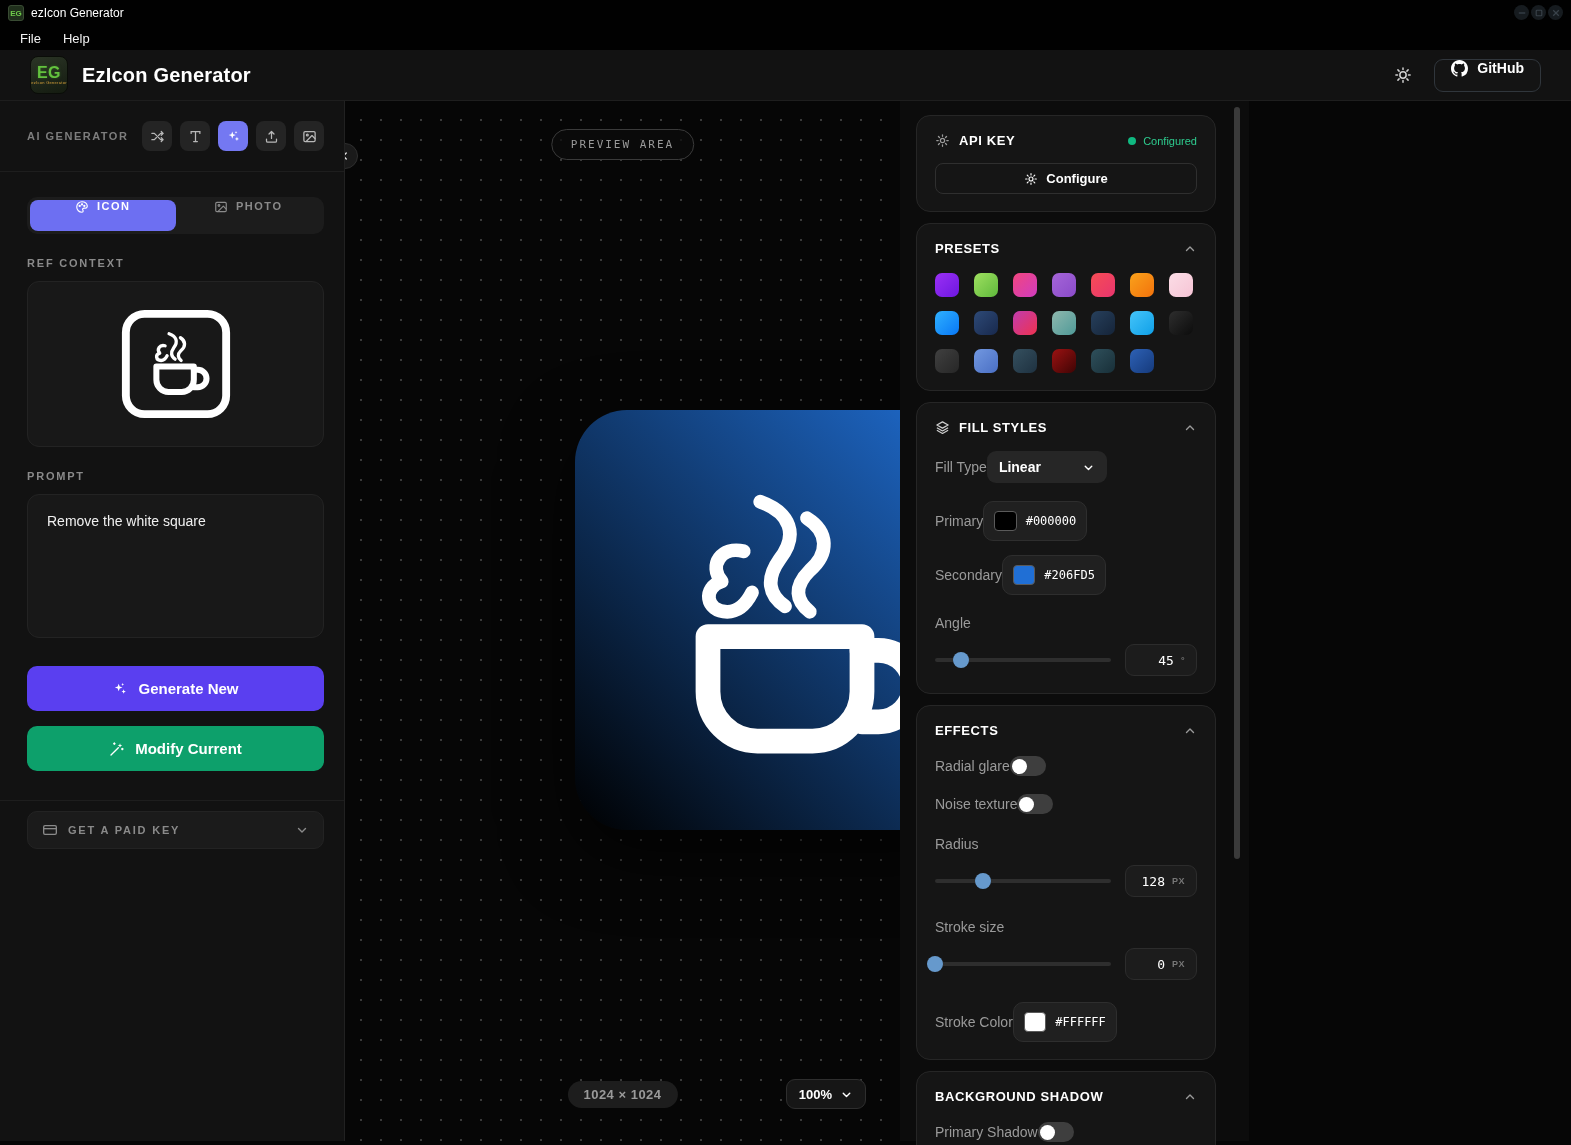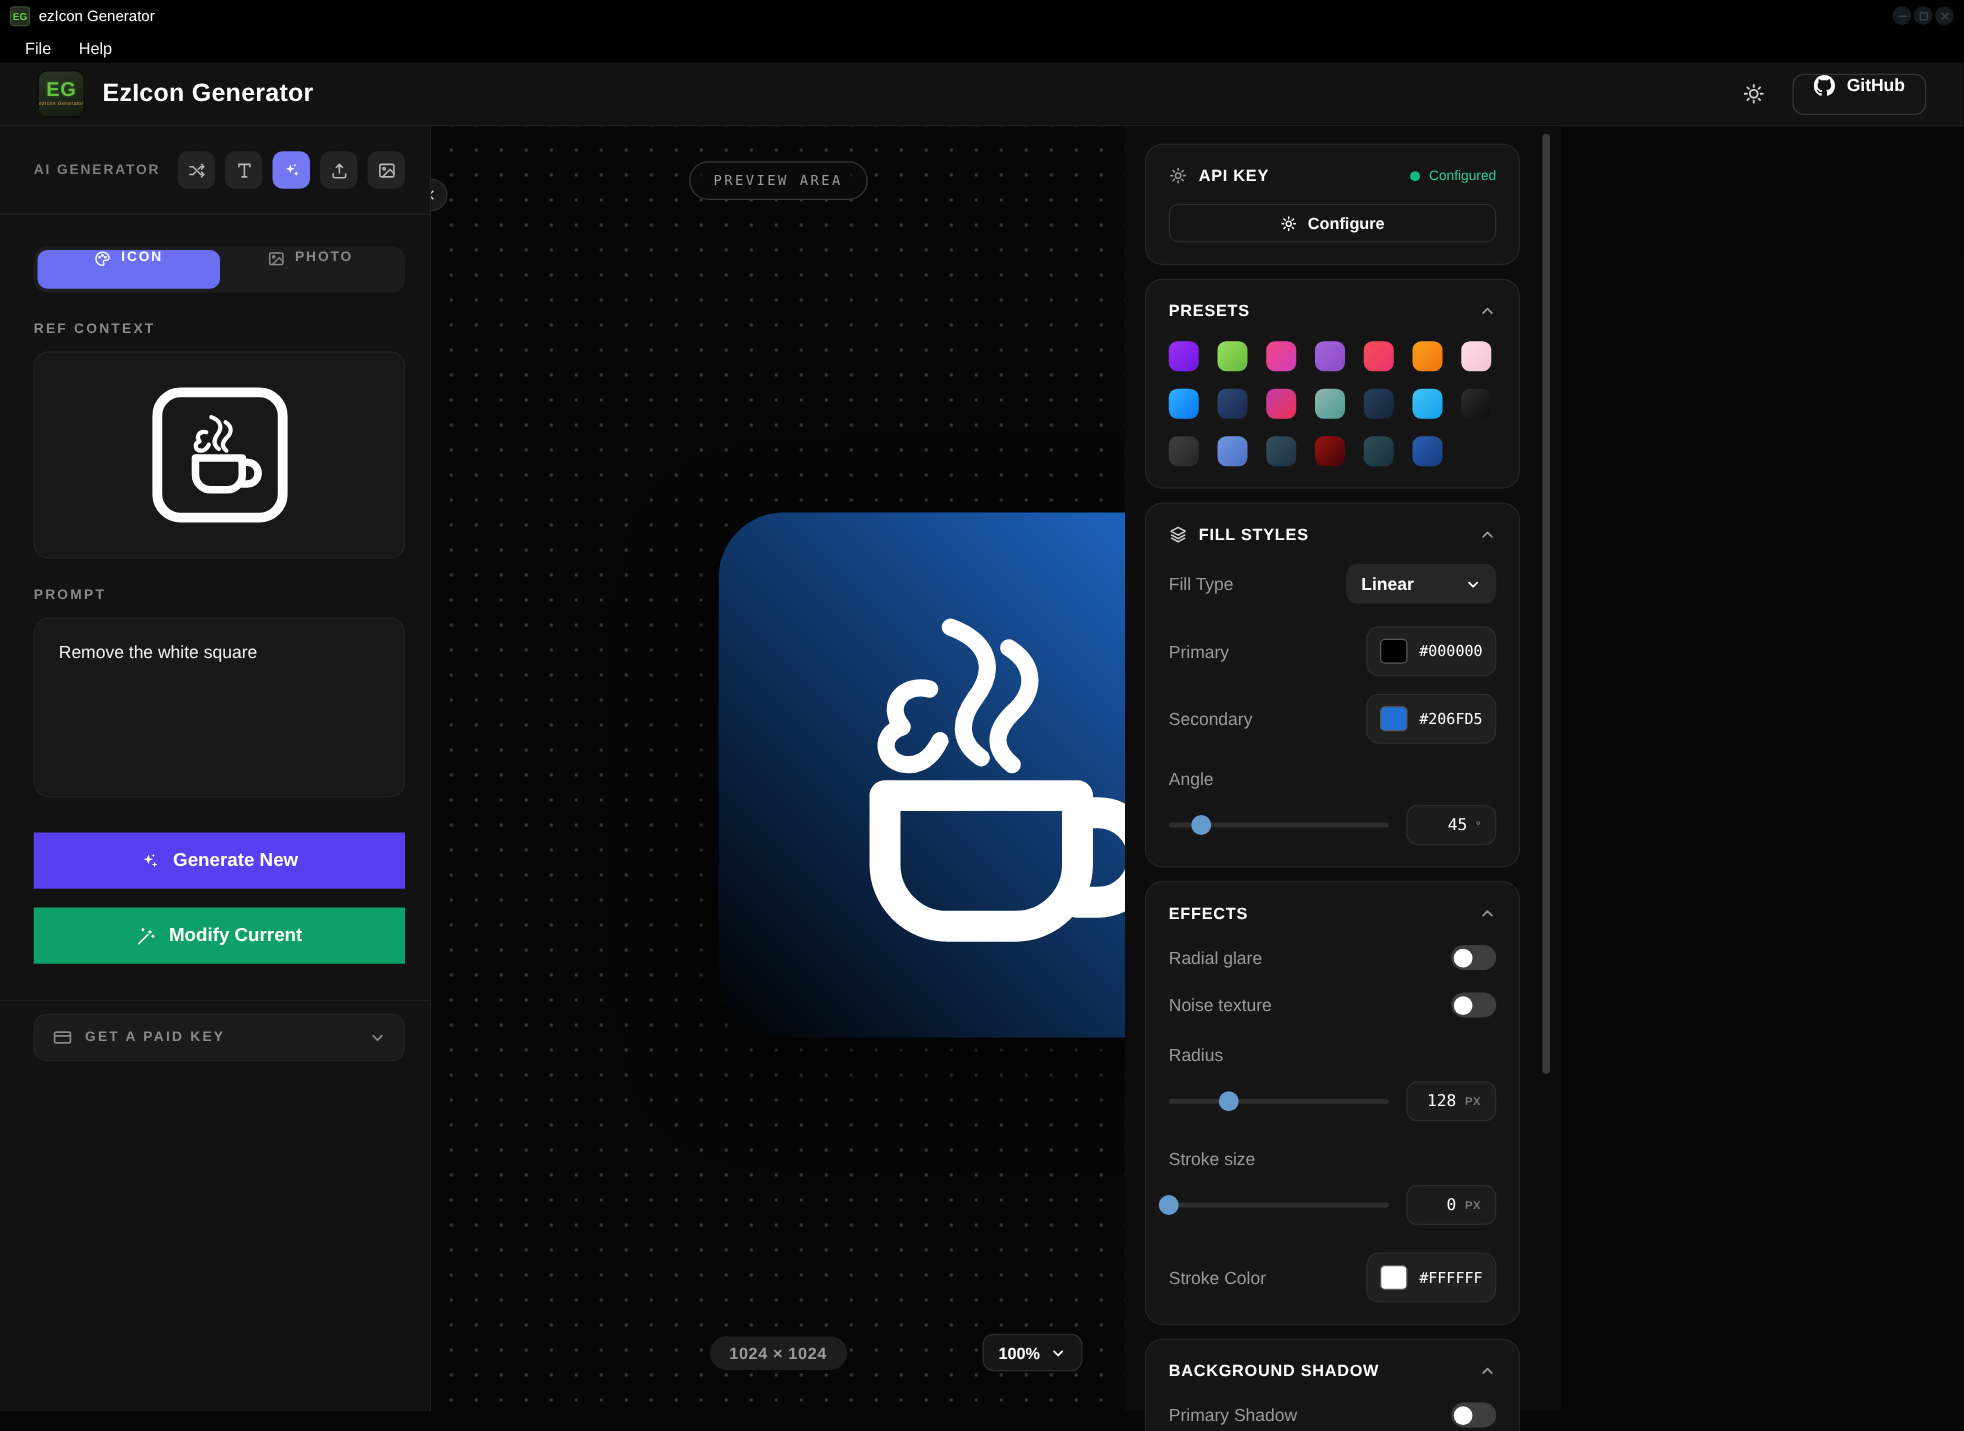--- a/index.html
+++ b/index.html
@@ -26,40 +26,40 @@
     display:flex;flex-direction:column;align-items:center;justify-content:center;margin-right:14px;border:1px solid #0a0d08}
   .logo-eg{font-size:16px;font-weight:bold;color:#63c23e;letter-spacing:.5px;line-height:15px;text-shadow:0 0 3px #2f5b22}
   .logo-sub{font-size:4px;color:#d9a23a;letter-spacing:.3px}
   .app-title{font-size:20px;font-weight:bold;color:#fff;letter-spacing:.2px}
   .header-right{margin-left:auto;display:flex;align-items:center;gap:22px}
   .theme-btn{color:#cfcfcf}
   .gh-btn{display:flex;align-items:flex-start;gap:9px;height:33px;padding:0 16px;border:1px solid #30363c;border-radius:9px;
     background:#141414;color:#fff;font-size:14px;font-weight:bold}
 
   
-  .main{position:absolute;top:101px;left:0;width:1249px;bottom:16px;display:flex}
+  .main{position:absolute;top:101px;left:0;width:1249px;bottom:4px;display:flex}
 
   
   .sidebar{width:345px;background:#121212;border-right:1px solid #212121;padding:0 20px 0 27px;position:relative;flex-shrink:0}
   .sb-top{height:70px;display:flex;align-items:center;justify-content:space-between}
   .sb-label{font-size:11px;font-weight:bold;letter-spacing:1.5px;color:#7d7d7d}
   .tools{display:flex;gap:8px}
   .tool-btn{width:30px;height:30px;border-radius:8px;background:#242424;color:#b8b8b8;display:flex;align-items:center;justify-content:center}
   .tool-btn.active{background:#7478f2;color:#fff}
   .sb-divider{border:none;border-top:1px solid #1e1e1e;margin:0 -20px 0 -27px}
   .tabs{margin-top:25px;height:37px;background:#1c1c1c;border-radius:10px;padding:3px;display:flex}
   .tab{flex:1;border-radius:8px;display:flex;align-items:flex-start;justify-content:center;gap:8px;
     font-size:11px;font-weight:bold;letter-spacing:1.5px;color:#8a8a8a}
   .tab.active{background:#6d6ff2;color:#fff}
   .sec-label{margin-top:23px;font-size:11px;font-weight:bold;letter-spacing:1.8px;color:#8a8a8a}
   .ref-card{margin-top:12px;height:166px;background:#181818;border:1px solid #232323;border-radius:12px;
     display:flex;align-items:center;justify-content:center}
   .prompt-box{margin-top:12px;height:144px;background:#181818;border:1px solid #232323;border-radius:12px;
     padding:17px 19px;font-size:14px;color:#f0f0f0;line-height:1.4}
-  .btn{height:45px;border-radius:0;display:flex;align-items:center;justify-content:center;gap:10px;
+  .btn{height:45px;border-radius:10px;display:flex;align-items:center;justify-content:center;gap:10px;
     font-size:15px;font-weight:bold;color:#fff}
   .btn-generate{margin-top:28px;background:#5a3ff0}
   .btn-modify{margin-top:15px;background:#0da06b}
   .paid-key{margin-top:10px;height:38px;background:#1b1b1b;border:1px solid #232323;border-radius:10px;
     display:flex;align-items:center;gap:10px;padding:0 14px;color:#8a8a8a}
   .paid-key-label{font-size:11px;font-weight:bold;letter-spacing:1.8px;color:#8a8a8a}
   .paid-key .chev{margin-left:auto}
 
   
   .canvas{flex:1;position:relative;background:#060606;
@@ -82,21 +82,21 @@
   .card{width:300px;background:#151515;border:1px solid #262626;border-radius:14px;padding:17px 18px;margin-bottom:11px}
   .card-head{display:flex;align-items:center;gap:9px}
   .card-title{font-size:13px;font-weight:bold;letter-spacing:.6px;color:#fff}
   .card-head .chev{margin-left:auto;color:#9a9a9a}
   .status{margin-left:auto;display:flex;align-items:center;gap:7px;font-size:11px;color:#2ecc8f}
   .status-dot{width:8px;height:8px;border-radius:50%;background:#10b981}
   .configure-btn{margin-top:15px;height:31px;width:100%;border:1px solid #2f2f2f;border-radius:8px;background:transparent;
     display:flex;align-items:center;justify-content:center;gap:8px;font-size:13px;font-weight:bold;color:#fff}
   .preset-grid{margin-top:17px;display:grid;grid-template-columns:repeat(7,24px);gap:14px 15px}
   .swatch{width:24px;height:24px;border-radius:7px}
-  .row{display:flex;align-items:center;justify-content:space-between}
+  .row{display:flex;align-items:center;}
   .row-label{font-size:14px;color:#9a9a9a}
   .select{width:120px;height:32px;background:#262626;border-radius:9px;display:flex;align-items:center;
     justify-content:space-between;padding:0 12px;font-size:14px;font-weight:bold;color:#fff}
   .chip{width:104px;height:40px;background:#202020;border:1px solid #2e2e2e;border-radius:10px;
     display:flex;align-items:center;gap:9px;padding:0 10px}
   .chip-swatch{width:24px;height:20px;border-radius:4px;border:1px solid #5a5a5a}
   .chip-val{font-family:"DejaVu Sans Mono",monospace;font-size:12px;color:#fff}
   .slider-row{display:flex;align-items:center;gap:14px;margin-top:13px}
   .slider{position:relative;height:4px;background:#2e2e2e;border-radius:2px;flex:1}
   .thumb{position:absolute;top:-6px;width:16px;height:16px;border-radius:50%;background:#6699cc}

